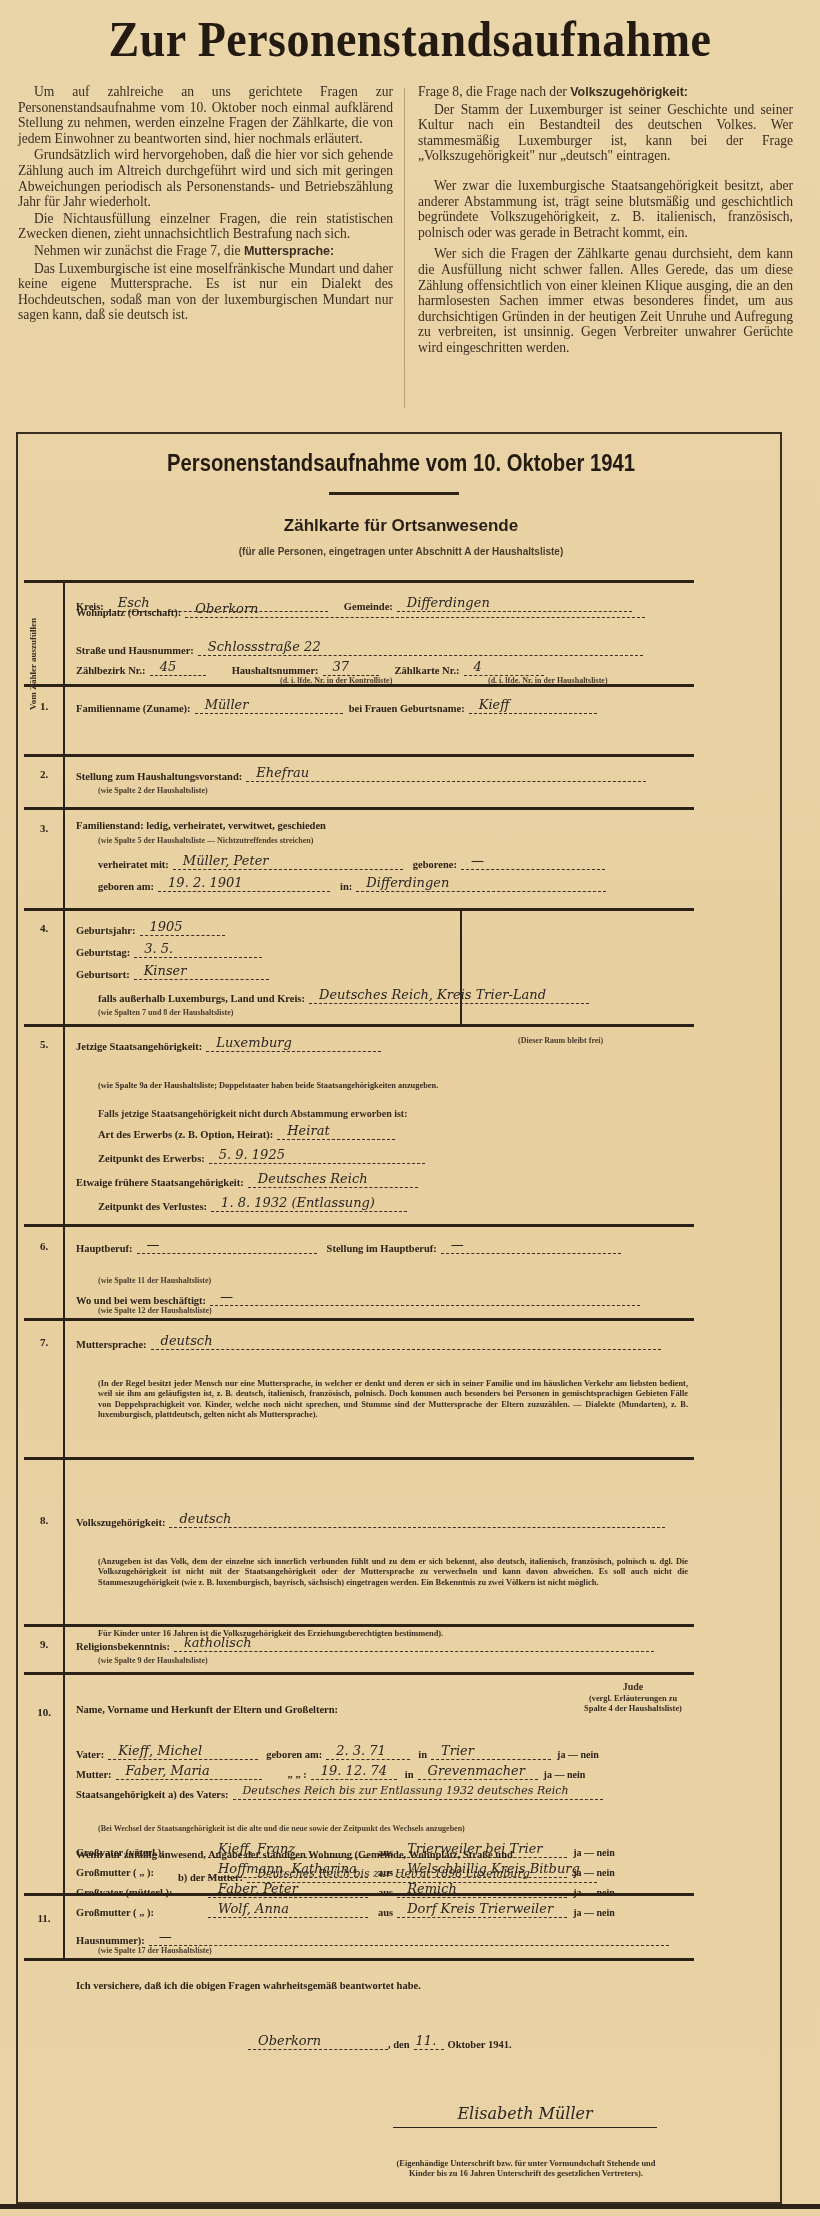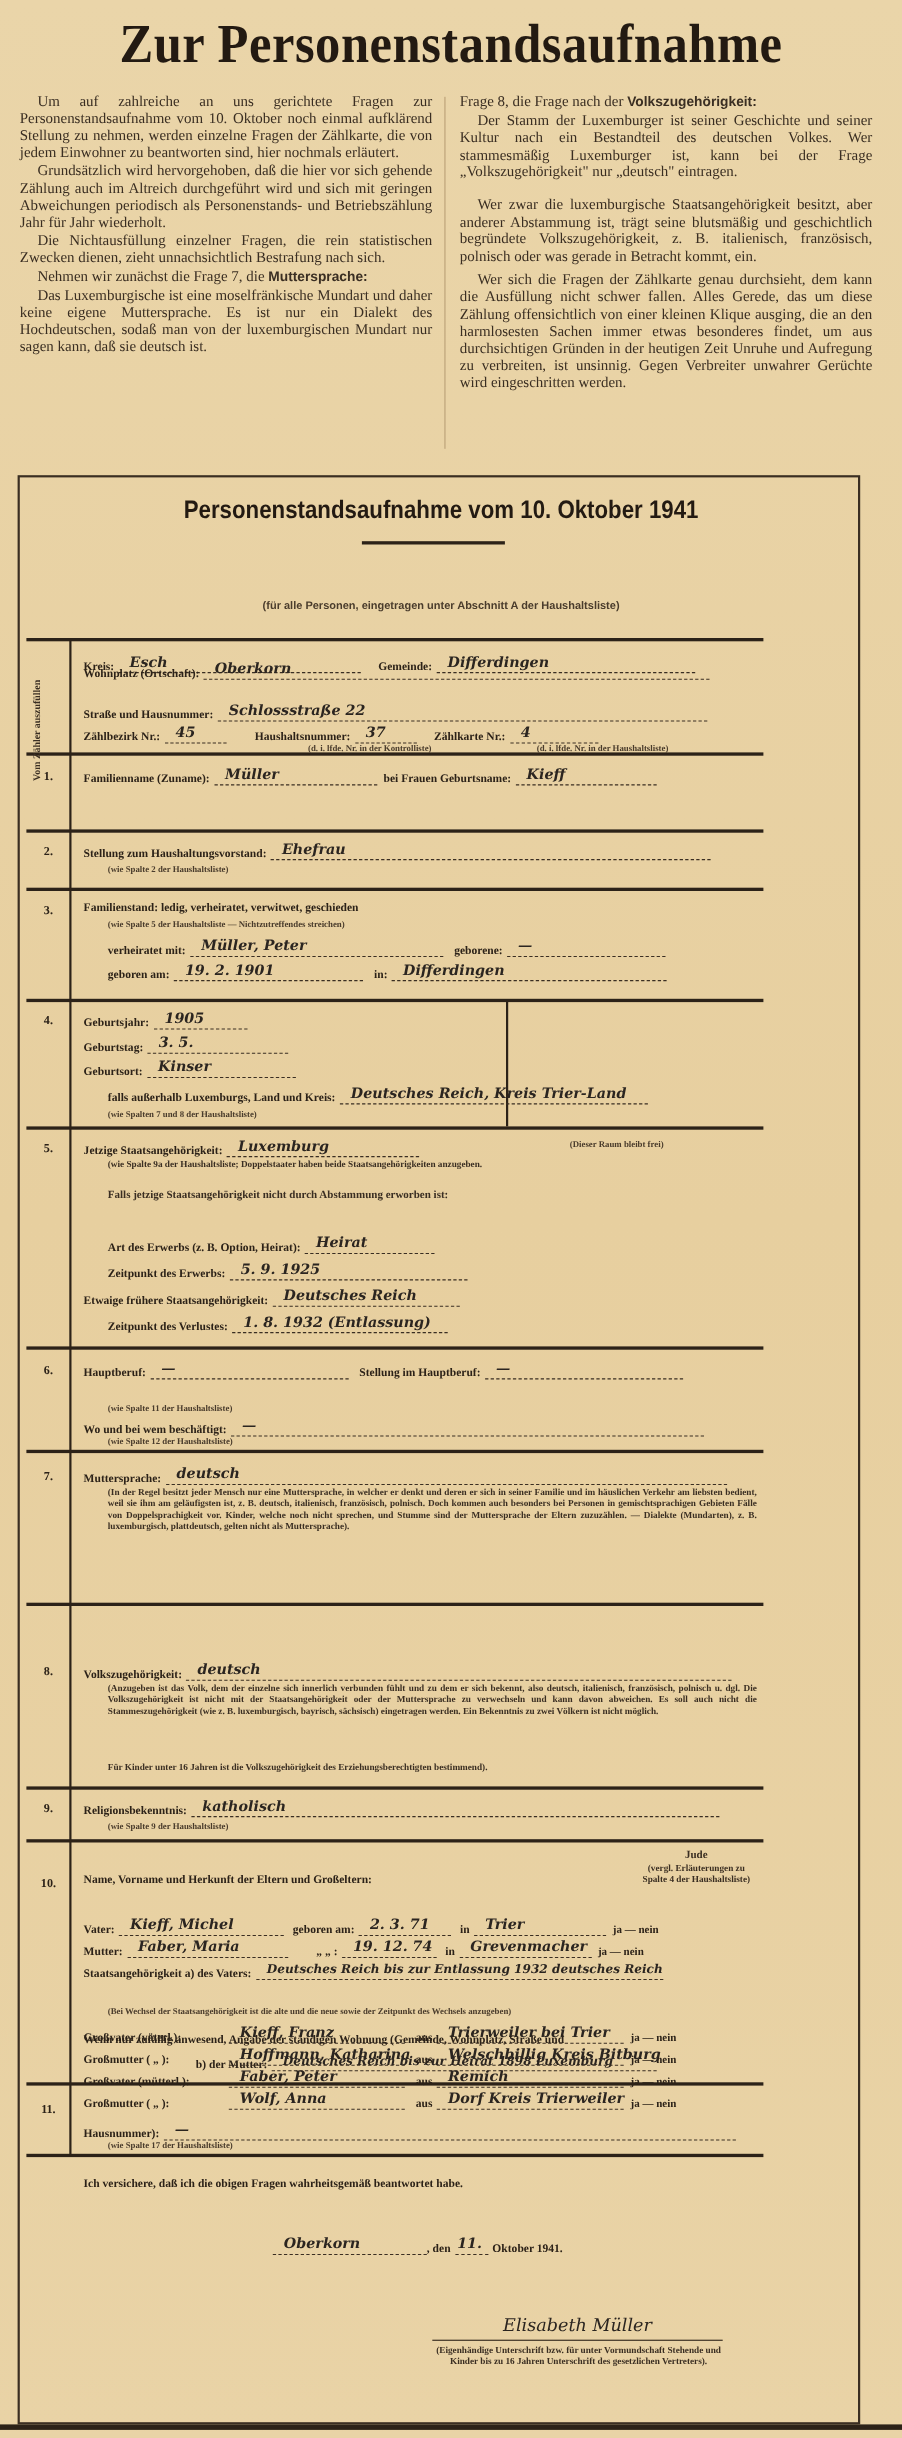--- a/index.html
+++ b/index.html
@@ -60,25 +60,25 @@
   .side-label {
     position: absolute; left: 10px; top: 180px; width: 30px; height: 100px;
     font-family: "Liberation Serif", serif; font-size: 9px; font-weight: bold;
     writing-mode: vertical-rl; transform: rotate(180deg); text-align: center; color: #3a2e22;
   }
 
   .row { position: absolute; left: 58px; font-family: "Liberation Serif", serif; font-size: 10.5px; font-weight: bold; color: #2c2218; white-space: nowrap; display: flex; align-items: flex-end; }
   .lbl { flex: none; }
   .fill {
     display: inline-block; border-bottom: 1px dashed #3a2e22; height: 16px; position: relative;
-    font-family: "DejaVu Serif", serif; font-style: italic; font-weight: bold;
+    font-family: "DejaVu Serif", serif; font-style: italic; font-weight: normal;
     font-size: 13px; color: #2b2520; padding-left: 10px; line-height: 14px; margin-left: 4px;
   }
   .sub { position: absolute; font-family: "Liberation Serif", serif; font-size: 8px; font-weight: bold; color: #4a3c2c; white-space: nowrap; }
-  .small-para { position: absolute; font-family: "Liberation Serif", serif; font-size: 8.4px; line-height: 10.4px; color: #3a2e22; text-align: justify; }
+  .small-para { position: absolute; font-family: "Liberation Serif", serif; font-size: 8.4px; line-height: 10.4px; color: #3a2e22; text-align: justify; margin-top: 27px; }
   .jude-head { position: absolute; font-family: "Liberation Serif", serif; font-size: 8.4px; line-height: 10px; text-align: center; color: #3a2e22; }
   .jn { flex: none; margin-left: 6px; font-size: 10px; }
   .sig { font-family: "DejaVu Serif", serif; font-style: italic; font-size: 16px; color: #2b2520; }
   .bottom-rule { position: absolute; left: 0; height: 3px; width: 820px; background: #2c2218; }
 </style>
 </head>
 <body>
 
 <div class="page">
 
@@ -95,20 +95,21 @@
   <div class="col right">
     <p class="noindent"><span>Frage 8, die Frage nach der</span> <b>Volkszugehörigkeit:</b></p>
     <p>Der Stamm der Luxemburger ist seiner Geschichte und seiner Kultur nach ein Bestandteil des deutschen Volkes. Wer stammesmäßig Luxemburger ist, kann bei der Frage „Volkszugehörigkeit" nur „deutsch" eintragen.</p>
     <p style="margin-top:14px">Wer zwar die luxemburgische Staatsangehörigkeit besitzt, aber anderer Abstammung ist, trägt seine blutsmäßig und geschichtlich begründete Volkszugehörigkeit, z. B. italienisch, französisch, polnisch oder was gerade in Betracht kommt, ein.</p>
     <p style="margin-top:6px">Wer sich die Fragen der Zählkarte genau durchsieht, dem kann die Ausfüllung nicht schwer fallen. Alles Gerede, das um diese Zählung offensichtlich von einer kleinen Klique ausging, die an den harmlosesten Sachen immer etwas besonderes findet, um aus durchsichtigen Gründen in der heutigen Zeit Unruhe und Aufregung zu verbreiten, ist unsinnig. Gegen Verbreiter unwahrer Gerüchte wird eingeschritten werden.</p>
   </div>
 
   <div class="form-box">
     <div class="form-title">Personenstandsaufnahme vom 10. Oktober 1941</div>
     <div class="title-rule"></div>
+    <div class="form-subtitle">Zählkarte für Ortsanwesende</div>
     <div class="form-note">(für alle Personen, eingetragen unter Abschnitt A der Haushaltsliste)</div>
 
     <div class="hline" style="top:146px"></div>
     <div class="hline" style="top:250px"></div>
     <div class="hline" style="top:320px"></div>
     <div class="hline" style="top:373px"></div>
     <div class="hline" style="top:474px"></div>
     <div class="hline" style="top:590px"></div>
     <div class="hline" style="top:790px"></div>
     <div class="hline" style="top:884px"></div>

